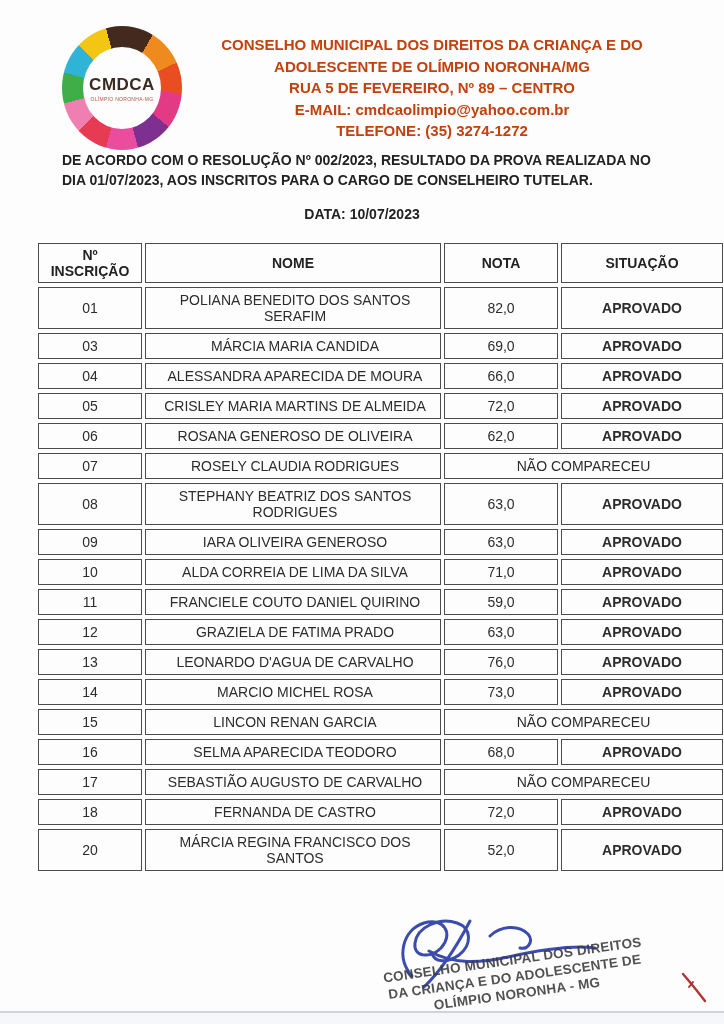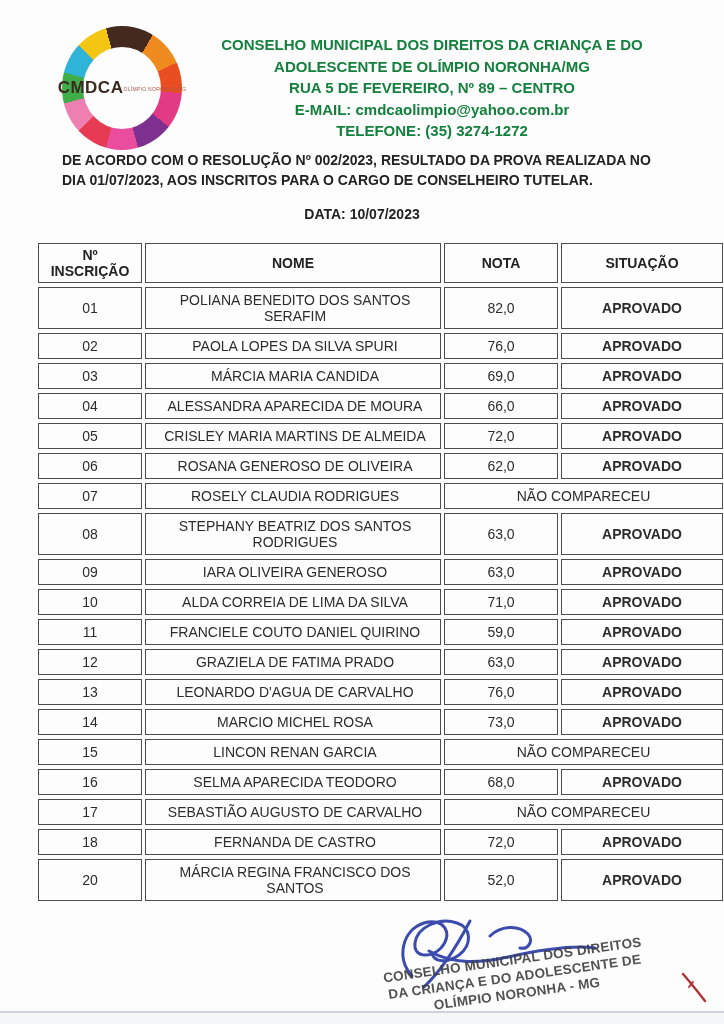--- a/index.html
+++ b/index.html
@@ -26,29 +26,29 @@
       #e63b52 195deg 225deg,
       #ef7fb0 225deg 255deg,
       #3fae49 255deg 285deg,
       #2fb4d8 285deg 315deg,
       #f3c613 315deg 345deg,
       #43291e 345deg 360deg);
     filter:blur(.4px);
   }
   .logo-hole{
     position:absolute;inset:21px;background:#fdfdfd;border-radius:50%;
-    display:flex;flex-direction:row;align-items:center;justify-content:center;
+    display:flex;flex-direction:column;align-items:center;justify-content:center;
   }
   .logo-acronym{font-weight:bold;font-size:17px;letter-spacing:.5px;color:#3b2a20;}
   .logo-sub{font-size:5px;color:#b05544;margin-top:1px;letter-spacing:.3px;white-space:nowrap;}
 
   
   .org-block{
     position:absolute;left:186px;top:34px;width:492px;
-    text-align:center;font-weight:bold;font-size:15px;line-height:21.5px;color:#15803d;
+    text-align:center;font-weight:bold;font-size:15px;line-height:21.5px;color:#c2410c;
   }
 
   
   .intro{
     position:absolute;left:62px;top:150px;width:596px;
     font-weight:bold;font-size:14px;line-height:20px;color:#222;text-align:left;
   }
   .date-line{
     position:absolute;left:0;top:206px;width:100%;
     text-align:center;font-weight:bold;font-size:14px;color:#222;
@@ -121,26 +121,20 @@
       </tr>
     </thead>
     <tbody>
         <tr>
           <td class="num">01</td>
           <td class="nome">POLIANA BENEDITO DOS SANTOS SERAFIM</td>
           <td class="nota">82,0</td>
           <td class="situ">APROVADO</td>
         </tr>
         <tr>
-          <td class="num">02</td>
-          <td class="nome">PAOLA LOPES DA SILVA SPURI</td>
-          <td class="nota">76,0</td>
-          <td class="situ">APROVADO</td>
-        </tr>
-        <tr>
           <td class="num">03</td>
           <td class="nome">MÁRCIA MARIA CANDIDA</td>
           <td class="nota">69,0</td>
           <td class="situ">APROVADO</td>
         </tr>
         <tr>
           <td class="num">04</td>
           <td class="nome">ALESSANDRA APARECIDA DE MOURA</td>
           <td class="nota">66,0</td>
           <td class="situ">APROVADO</td>

